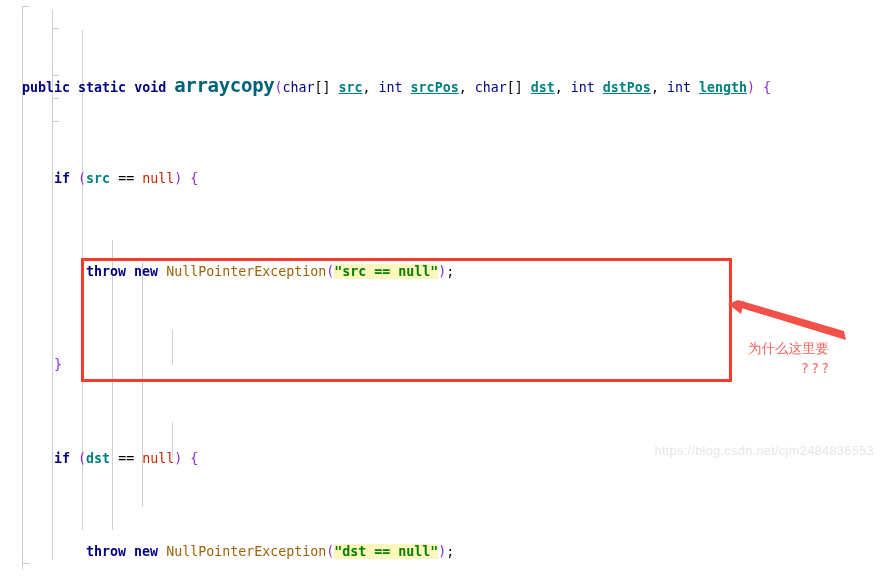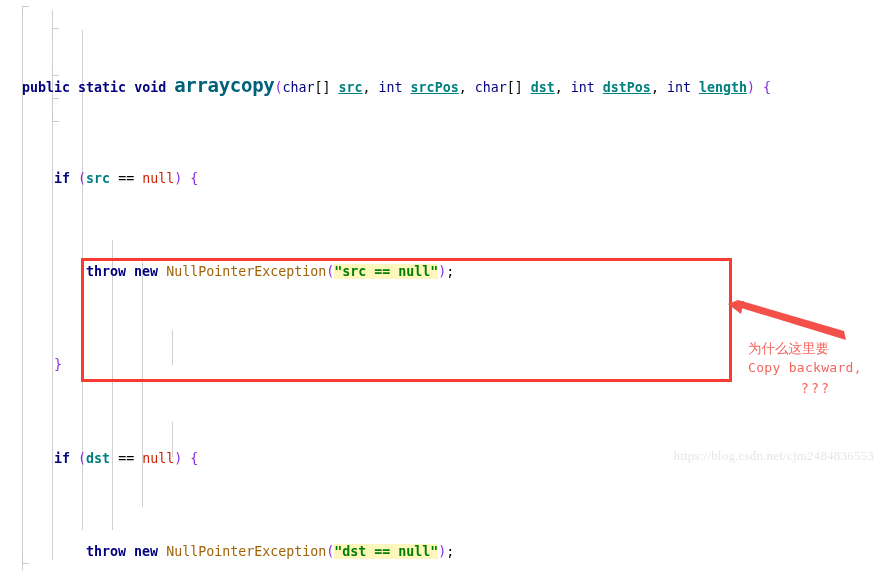--- a/index.html
+++ b/index.html
@@ -115,23 +115,23 @@
     display: block;
     text-align: center;
     font-family: "DejaVu Sans Mono", "Liberation Mono", monospace;
     letter-spacing: 2px;
   }
 
   
   #watermark {
     position: absolute;
     right: 10px;
-    bottom: 0;
+    bottom: 6px;
     color: #e6e6e6;
-    font-family: Liberation Serif, serif;
+    font-family: Liberation Sans, sans-serif;
     font-size: 13px;
     letter-spacing: 0.2px;
     user-select: none;
   }
 </style>
 </head>
 <body>
 
 <div id="editor">
 
@@ -222,19 +222,18 @@
 
   <div id="redbox"></div>
 
   <svg id="arrow" viewBox="0 0 120 45" xmlns="http://www.w3.org/2000/svg">
     <polygon points="0,4 118,40 116,31 10,0" fill="#f4504a"></polygon>
     <polygon points="0,4 16,1 13,14" fill="#f4504a"></polygon>
   </svg>
 
   <div id="note">
     <div>为什么这里要</div>
-    <div class="mono">Copy backward,</div>
     <div class="qm">???</div>
   </div>
 
   <div id="watermark">https://blog.csdn.net/cjm2484836553</div>
 
 </div>
 
 </body></html>

